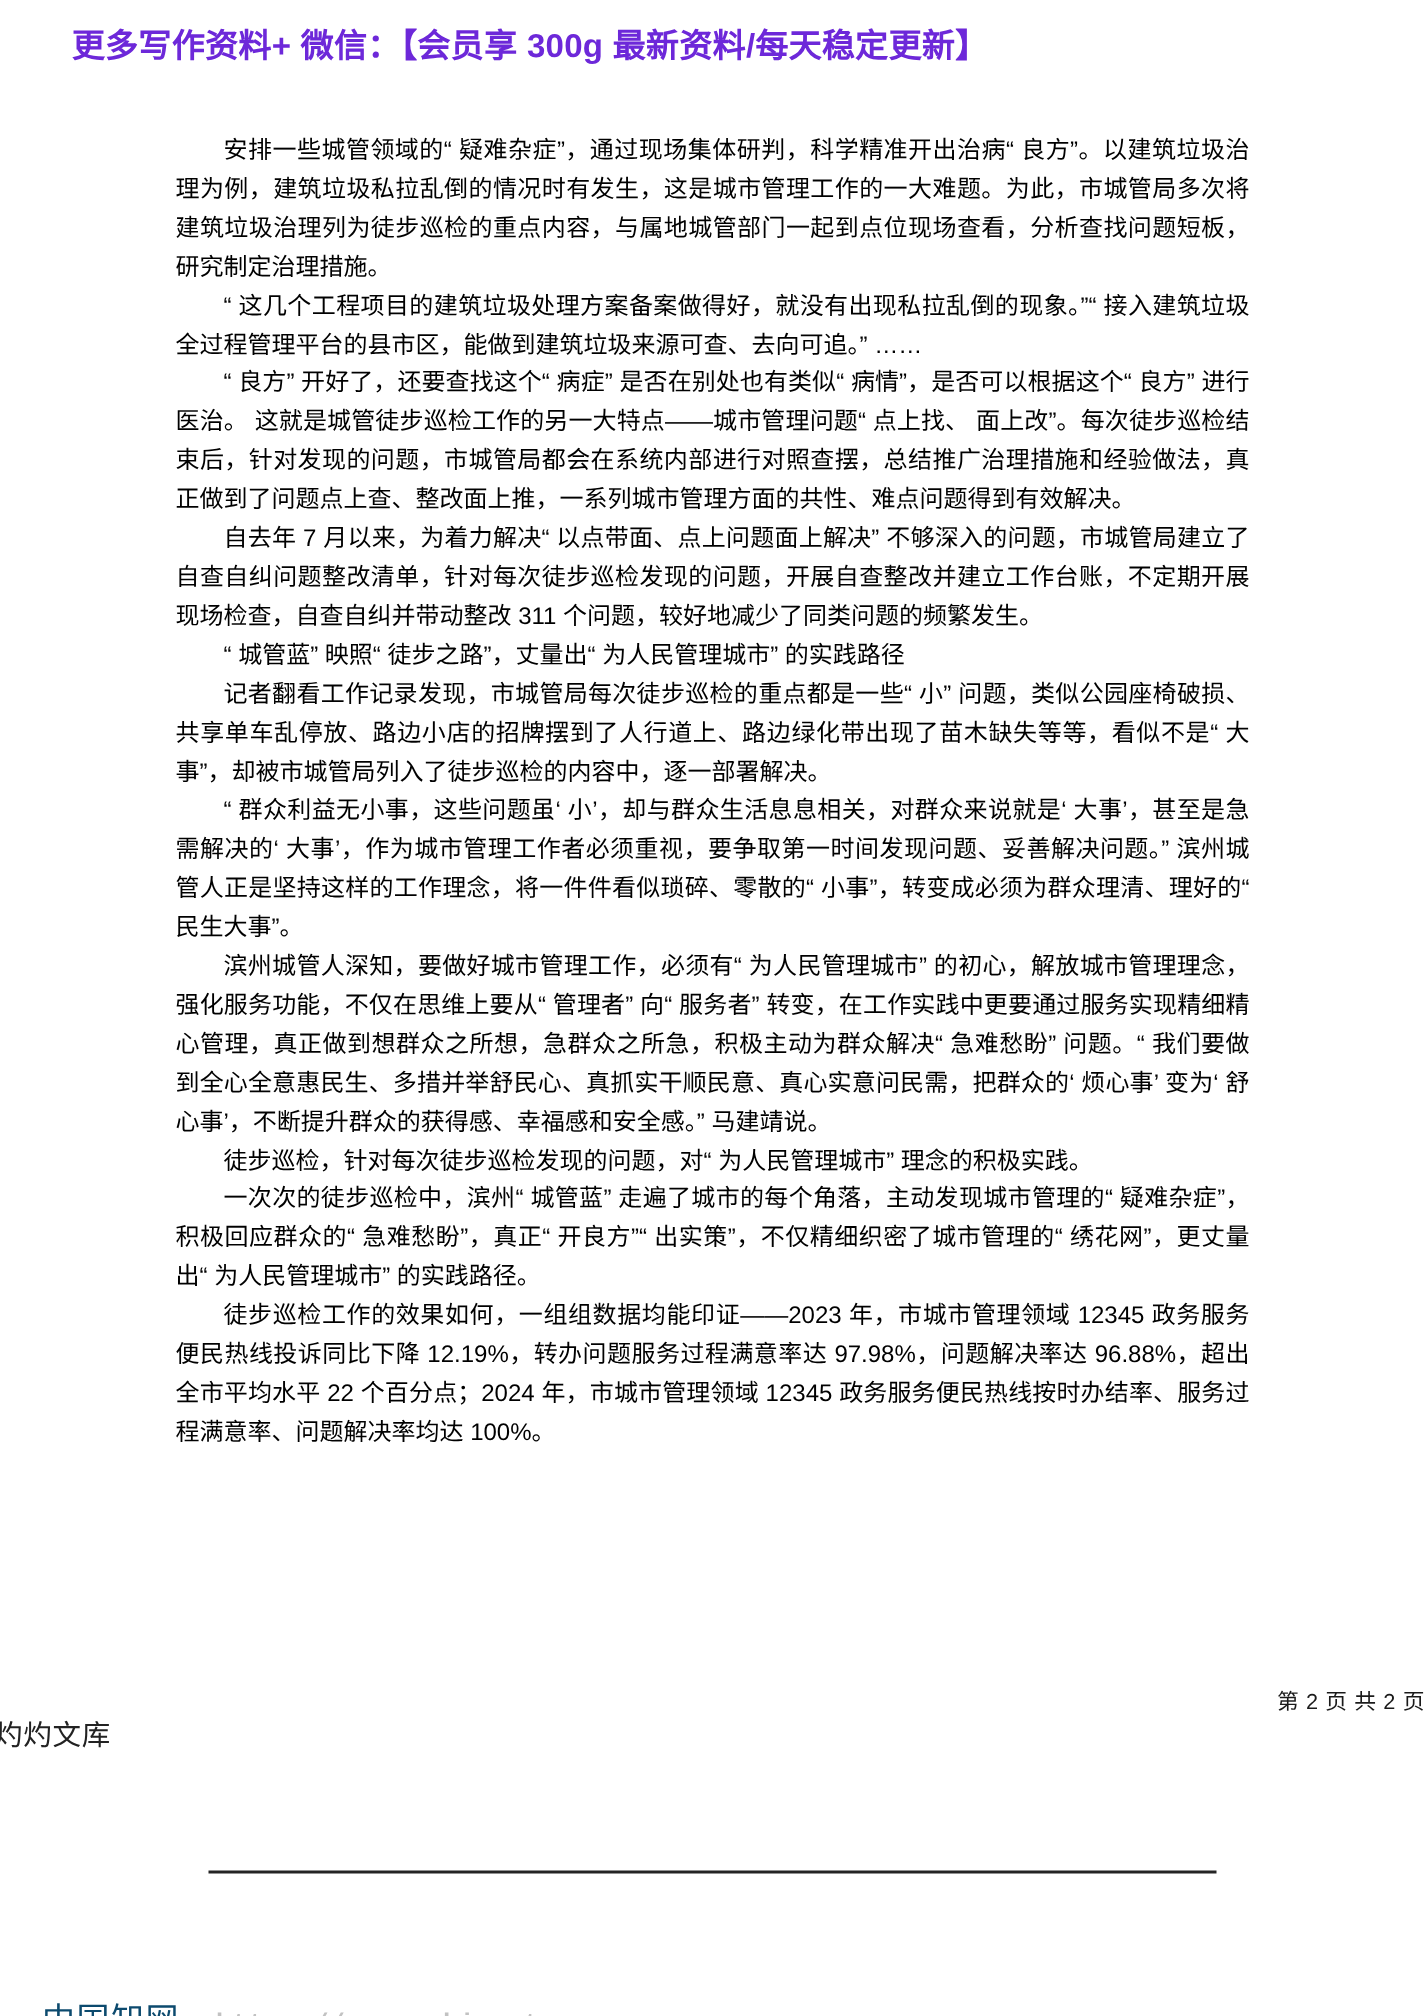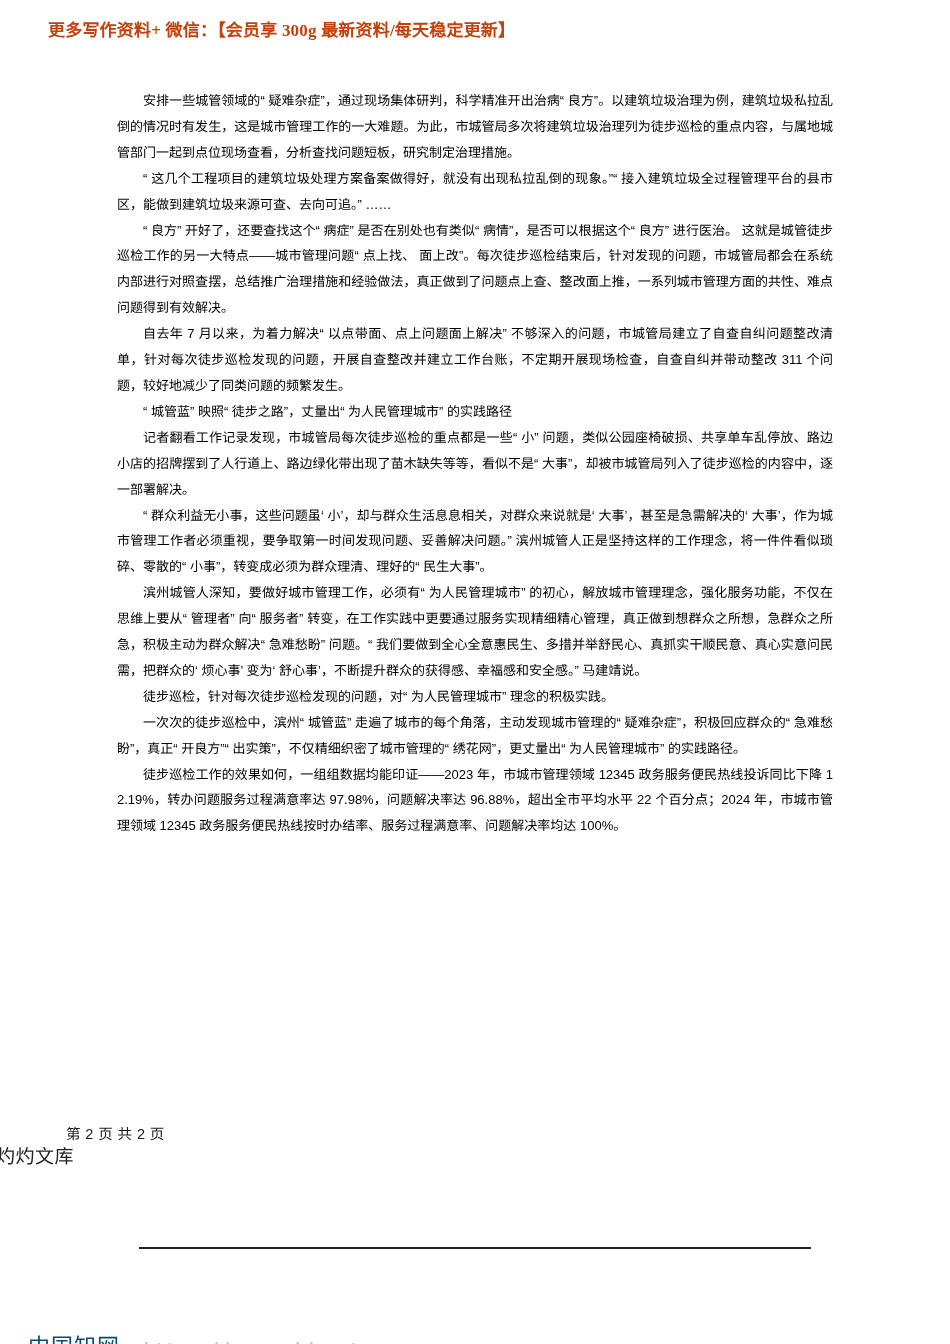--- a/index.html
+++ b/index.html
@@ -21,53 +21,52 @@
     position: absolute;
     left: 48px;
     top: 14px;
     width: 720px;
     height: 34px;
     display: flex;
     align-items: center;
     white-space: nowrap;
   }
   .promo-text {
-    color: #c2410c;
-    font-size: 17px;
+    color: #6d28d9;
+    font-size: 22px;
     font-weight: bold;
     letter-spacing: 0.2px;
     line-height: 1.2;
-    font-family: Liberation Serif, serif;
   }
 
   
   .doc-body {
     position: absolute;
     left: 117px;
     top: 88px;
     width: 716px;
   }
   .para {
-    font-size: 13px;
+    font-size: 16px;
     line-height: 25.9px;
     color: #000000;
     text-align: justify;
     text-justify: inter-ideograph;
     text-indent: 2em;
     margin: 0;
     word-break: break-all;
   }
 
   
   .page-number {
     position: absolute;
     left: 0;
     top: 1122px;
     width: 950px;
-    text-align: left;
+    text-align: right;
     padding-left: 66px;
     box-sizing: border-box;
     font-size: 14.5px;
     color: #1a1a1a;
     letter-spacing: 0.4px;
   }
 
   
   .library-watermark {
     position: absolute;

